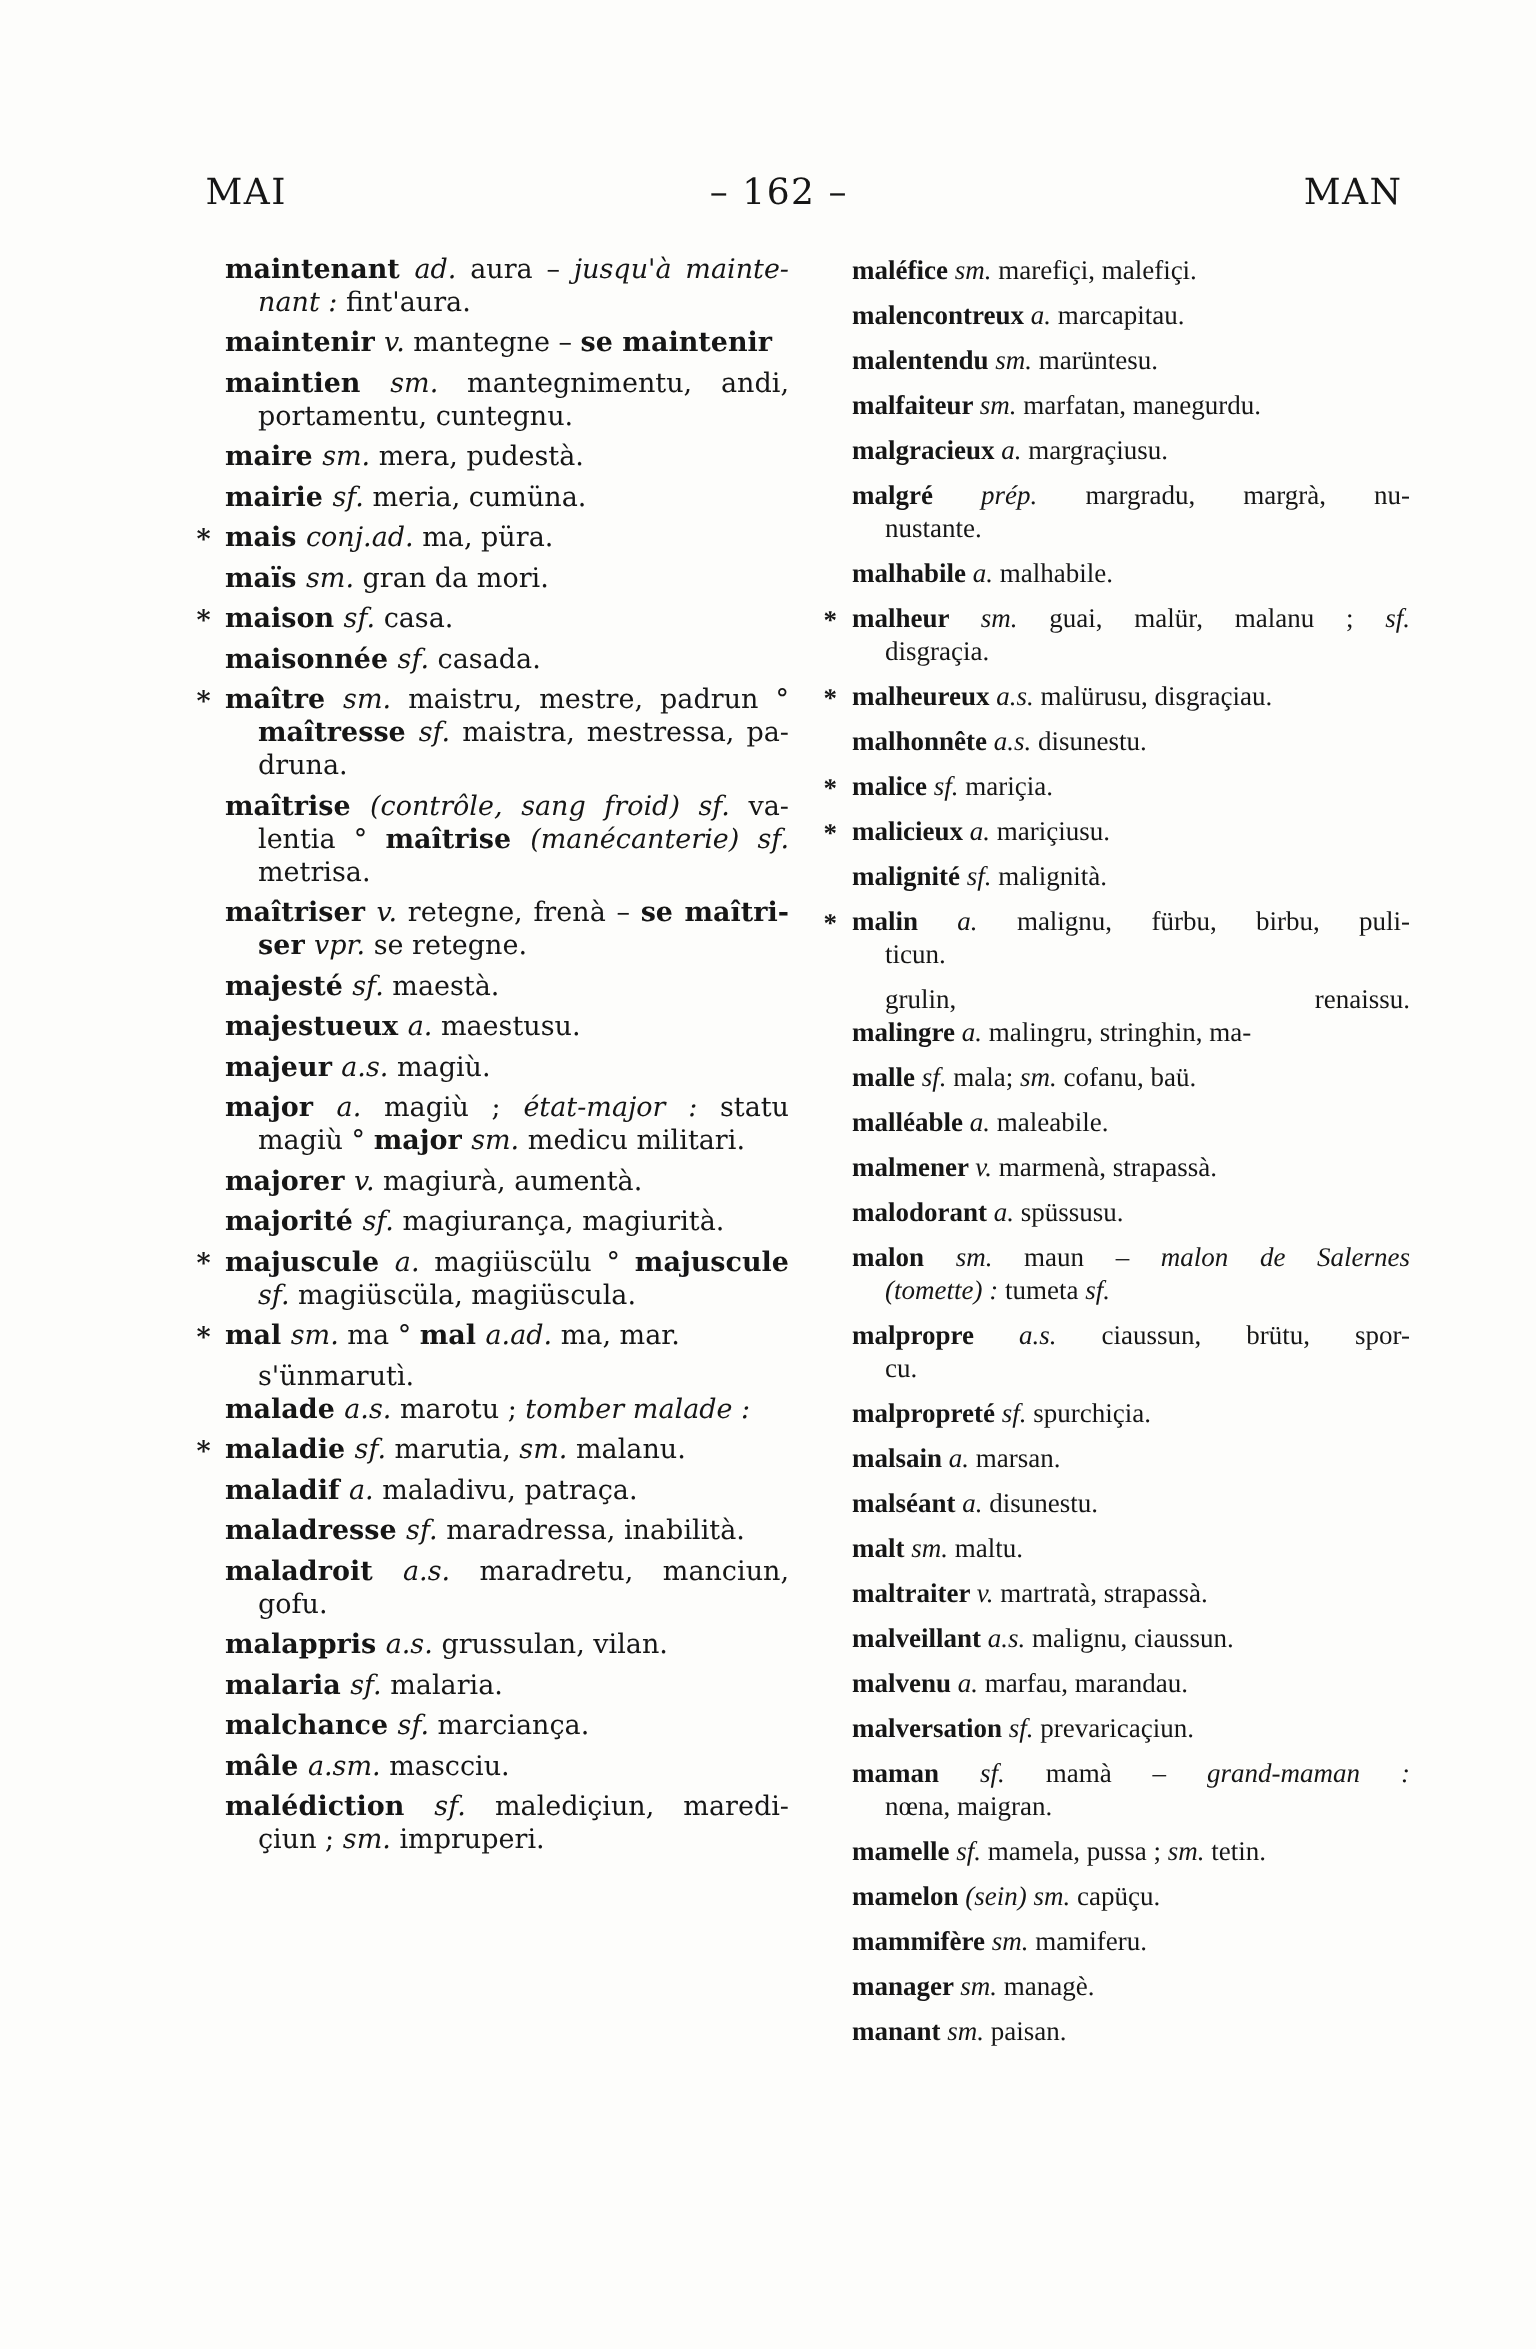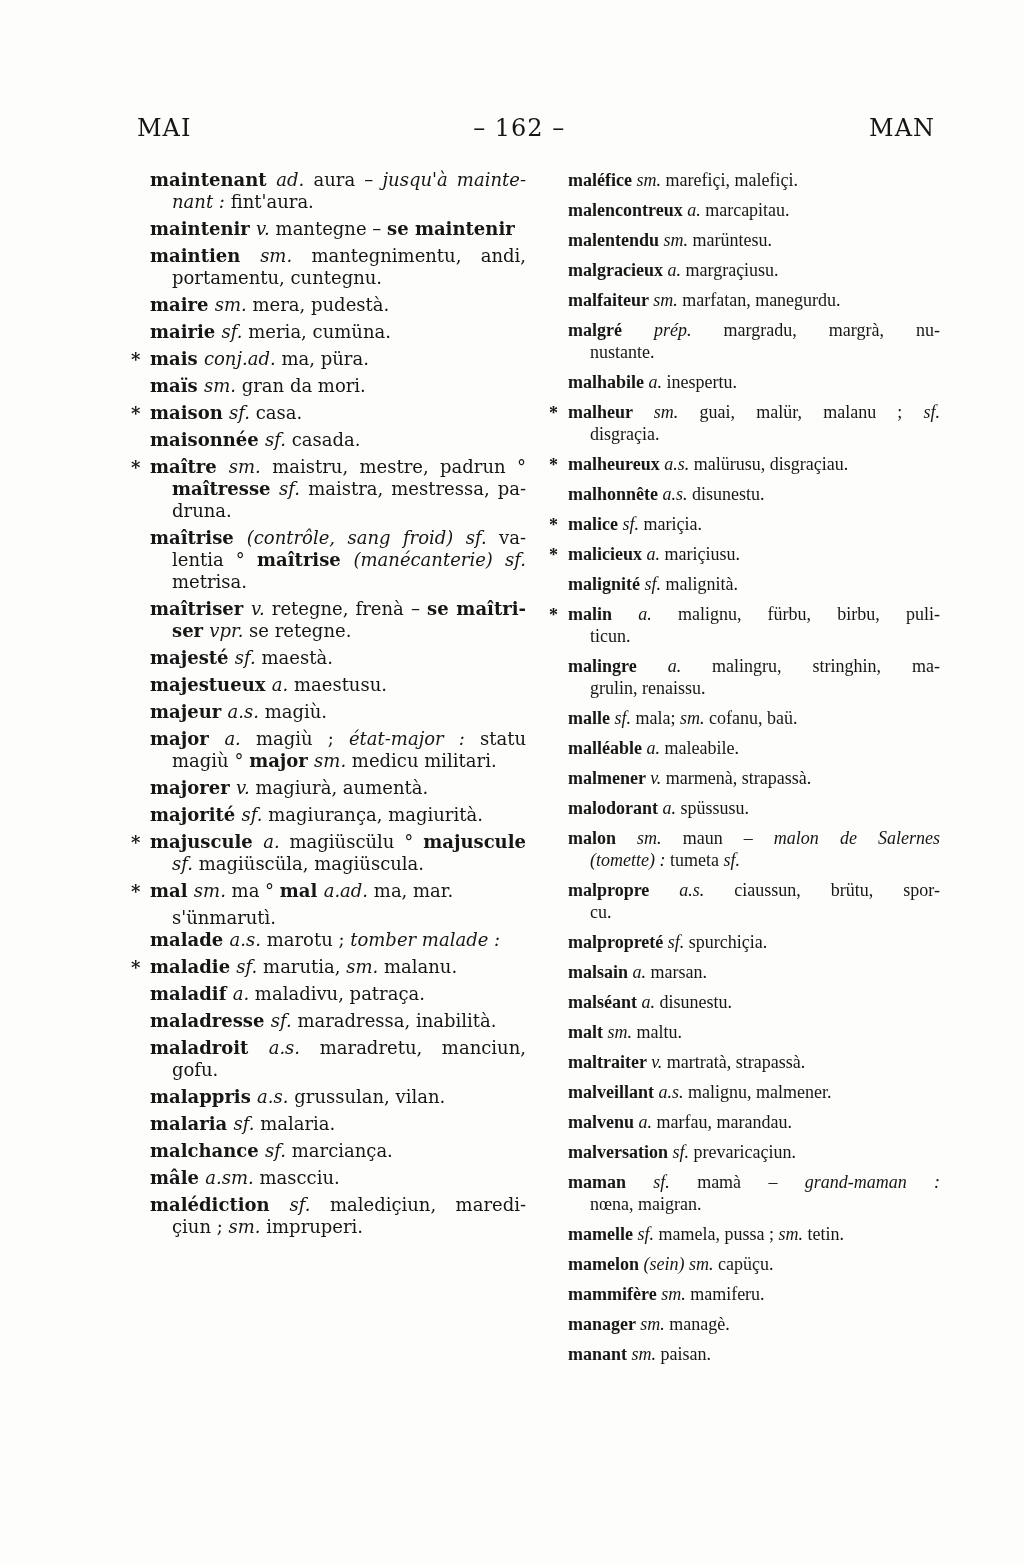--- a/index.html
+++ b/index.html
@@ -140,31 +140,31 @@
       <div class="entry">
         <div class="line"><span class="b">maléfice </span><span class="i">sm. </span><span class="n">marefiçi, malefiçi.</span></div>
       </div>
       <div class="entry">
         <div class="line"><span class="b">malencontreux </span><span class="i">a. </span><span class="n">marcapitau.</span></div>
       </div>
       <div class="entry">
         <div class="line"><span class="b">malentendu </span><span class="i">sm. </span><span class="n">marüntesu.</span></div>
       </div>
       <div class="entry">
+        <div class="line"><span class="b">malfaiteur </span><span class="i">sm. </span><span class="n">marfatan, manegurdu.</span></div>
+      </div>
+      <div class="entry">
         <div class="line"><span class="b">malgracieux </span><span class="i">a. </span><span class="n">margraçiusu.</span></div>
-      </div>
-      <div class="entry">
-        <div class="line"><span class="b">malfaiteur </span><span class="i">sm. </span><span class="n">marfatan, manegurdu.</span></div>
       </div>
       <div class="entry">
         <div class="line"><span class="b">malgré </span><span class="i">prép. </span><span class="n">margradu, margrà, nu-</span></div>
         <div class="line cont"><span class="n">nustante.</span></div>
       </div>
       <div class="entry">
-        <div class="line"><span class="b">malhabile </span><span class="i">a. </span><span class="n">inespertu.</span></div>
+        <div class="line"><span class="b">malhabile </span><span class="i">a. </span><span class="n">malhabile.</span></div>
       </div>
       <div class="entry">
         <div class="line"><span class="star">*</span><span class="b">malheur </span><span class="i">sm. </span><span class="n">guai, malür, malanu ; </span><span class="i">sf.</span></div>
         <div class="line cont"><span class="n">disgraçia.</span></div>
       </div>
       <div class="entry">
         <div class="line"><span class="star">*</span><span class="b">malheureux </span><span class="i">a.s. </span><span class="n">malürusu, disgraçiau.</span></div>
       </div>
       <div class="entry">
         <div class="line"><span class="b">malhonnête </span><span class="i">a.s. </span><span class="n">disunestu.</span></div>
@@ -176,22 +176,22 @@
         <div class="line"><span class="star">*</span><span class="b">malicieux </span><span class="i">a. </span><span class="n">mariçiusu.</span></div>
       </div>
       <div class="entry">
         <div class="line"><span class="b">malignité </span><span class="i">sf. </span><span class="n">malignità.</span></div>
       </div>
       <div class="entry">
         <div class="line"><span class="star">*</span><span class="b">malin </span><span class="i">a. </span><span class="n">malignu, fürbu, birbu, puli-</span></div>
         <div class="line cont"><span class="n">ticun.</span></div>
       </div>
       <div class="entry">
+        <div class="line cont"><span class="n">grulin, renaissu.</span></div>
         <div class="line"><span class="b">malingre </span><span class="i">a. </span><span class="n">malingru, stringhin, ma-</span></div>
-        <div class="line cont"><span class="n">grulin, renaissu.</span></div>
       </div>
       <div class="entry">
         <div class="line"><span class="b">malle </span><span class="i">sf. </span><span class="n">mala; </span><span class="i">sm. </span><span class="n">cofanu, baü.</span></div>
       </div>
       <div class="entry">
         <div class="line"><span class="b">malléable </span><span class="i">a. </span><span class="n">maleabile.</span></div>
       </div>
       <div class="entry">
         <div class="line"><span class="b">malmener </span><span class="i">v. </span><span class="n">marmenà, strapassà.</span></div>
       </div>
@@ -215,21 +215,21 @@
       <div class="entry">
         <div class="line"><span class="b">malséant </span><span class="i">a. </span><span class="n">disunestu.</span></div>
       </div>
       <div class="entry">
         <div class="line"><span class="b">malt </span><span class="i">sm. </span><span class="n">maltu.</span></div>
       </div>
       <div class="entry">
         <div class="line"><span class="b">maltraiter </span><span class="i">v. </span><span class="n">martratà, strapassà.</span></div>
       </div>
       <div class="entry">
-        <div class="line"><span class="b">malveillant </span><span class="i">a.s. </span><span class="n">malignu, malmener.</span></div>
+        <div class="line"><span class="b">malveillant </span><span class="i">a.s. </span><span class="n">malignu, ciaussun.</span></div>
       </div>
       <div class="entry">
         <div class="line"><span class="b">malvenu </span><span class="i">a. </span><span class="n">marfau, marandau.</span></div>
       </div>
       <div class="entry">
         <div class="line"><span class="b">malversation </span><span class="i">sf. </span><span class="n">prevaricaçiun.</span></div>
       </div>
       <div class="entry">
         <div class="line"><span class="b">maman </span><span class="i">sf. </span><span class="n">mamà – </span><span class="i">grand-maman :</span></div>
         <div class="line cont"><span class="n">nœna, maigran.</span></div>

